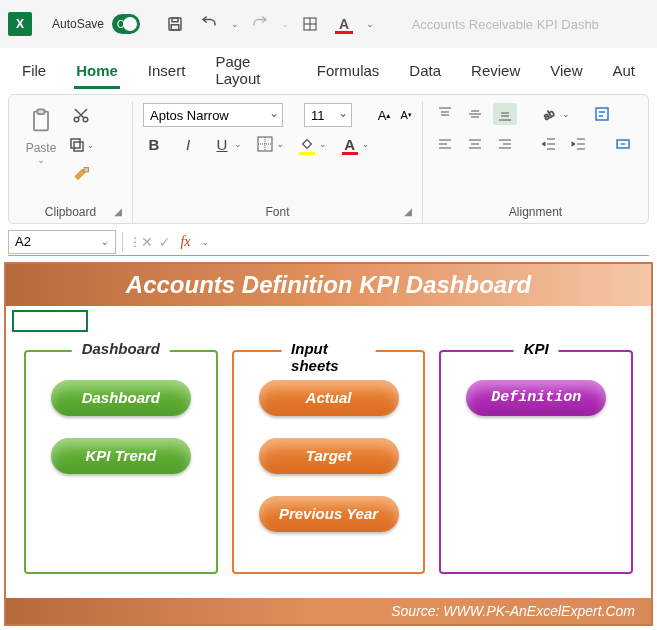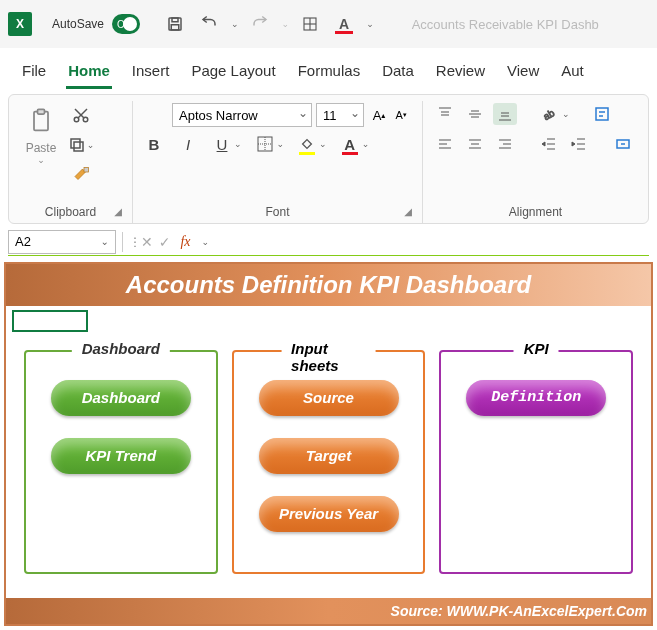--- a/index.html
+++ b/index.html
@@ -11,21 +11,21 @@
 .autosave-label { font-size: 12px; color: #333; margin-left: 12px; }
 .autosave-toggle { width: 28px; height: 20px; background: #107c41; border-radius: 10px; position: relative; display: flex; align-items: center; }
 .autosave-toggle .on { color: #fff; font-size: 10px; margin-left: 5px; }
 .autosave-toggle .knob { width: 14px; height: 14px; background: #fff; border-radius: 50%; position: absolute; right: 3px; }
 .tb-btn { width: 26px; height: 26px; display: flex; align-items: center; justify-content: center; color: #555; font-size: 14px; border-radius: 3px; }
 .tb-btn svg { width: 18px; height: 18px; }
 .tb-sep { width: 6px; }
 .doc-title { color: #bbb; font-size: 13px; margin-left: 30px; }
 
 
-.menu { height: 44px; display: flex; align-items: center; gap: 18px; padding: 0 20px; background: #fff; }
+.menu { height: 44px; display: flex; align-items: center; gap: 26px; padding: 0 20px; background: #fff; }
 .menu-item { font-size: 15px; color: #333; padding: 10px 2px; position: relative; }
 .menu-item.active { color: #107c41; font-weight: 600; }
 .menu-item.active::after { content: ""; position: absolute; bottom: 0; left: 0; right: 0; height: 3px; background: #107c41; }
 
 
 .ribbon { background: #fafafa; border: 1px solid #ddd; border-radius: 6px; margin: 2px 8px 0 8px; padding: 6px 0 0 0; display: flex; height: 130px; }
 .rgroup { border-right: 1px solid #ddd; padding: 2px 10px 2px 10px; display: flex; flex-direction: column; justify-content: space-between; }
 .rgroup:last-child { border-right: none; }
 .rgroup-body { display: flex; gap: 4px; flex: 1; }
 .rgroup-label { text-align: center; font-size: 12px; color: #555; padding: 4px 0 2px 0; position: relative; }
@@ -33,21 +33,21 @@
 
 
 .paste-col { display: flex; flex-direction: column; align-items: center; width: 44px; }
 .paste-icon { width: 32px; height: 36px; display:flex; align-items:center; justify-content:center;}
 .paste-label { font-size: 12px; color: #888; margin-top: 2px; }
 .paste-caret { font-size: 9px; color: #888; }
 .clip-col { display: flex; flex-direction: column; gap: 6px; }
 .clip-btn { width: 28px; height: 24px; display: flex; align-items: center; justify-content: center; }
 
 
-.font-top { display: flex; gap: 4px; align-items: center; margin-bottom: 6px; justify-content: flex-end; }
+.font-top { display: flex; gap: 21px; align-items: center; margin-bottom: 6px; }
 .font-name { width: 140px; height: 24px; border: 1px solid #bbb; font-size: 13px; padding: 0 18px 0 6px; background: #fff; position: relative; }
 .font-size { width: 48px; height: 24px; border: 1px solid #bbb; font-size: 13px; padding: 0 14px 0 6px; background: #fff; }
 .sel { position: relative; display: inline-block; }
 .sel::after { content: "⌄"; position: absolute; right: 4px; top: 3px; font-size: 12px; color: #666; pointer-events:none;}
 .grow-shrink { display: flex; gap: 0; }
 .fs-btn { width: 22px; height: 24px; display: flex; align-items: center; justify-content: center; font-size: 13px; }
 .font-bottom { display: flex; gap: 12px; align-items: center; }
 .fmt-btn { width: 22px; height: 22px; display: flex; align-items: center; justify-content: center; font-size: 15px; color: #444; position: relative; }
 .fmt-btn.bold { font-weight: bold; }
 .fmt-btn.italic { font-style: italic; }
@@ -80,21 +80,21 @@
 .card-area .selected-cell { position: absolute; top: 4px; left: 4px; }
 .card { flex: 1; border: 2px solid; border-radius: 4px; position: relative; padding: 28px 14px 18px 14px; min-height: 220px; }
 .card-title { position: absolute; top: -12px; left: 50%; transform: translateX(-50%); background: #fff; padding: 0 10px; font-weight: bold; font-style: italic; font-size: 15px; }
 .card.green { border-color: #6aaa3a; } .card.green .card-title { color: #333; }
 .card.orange { border-color: #e87b2f; }
 .card.purple { border-color: #a22fa8; }
 .pill { display: block; width: 140px; height: 36px; margin: 0 auto 22px auto; border-radius: 18px; color: #fff; font-size: 15px; font-weight: 600; font-style: italic; line-height: 36px; text-align: center; box-shadow: inset 0 8px 12px rgba(255,255,255,0.35), 0 2px 3px rgba(0,0,0,0.25); }
 .pill.green { background: linear-gradient(#6fbf3f, #4f9c2a); }
 .pill.orange { background: linear-gradient(#f08a3c, #d96b1f); }
 .pill.purple { background: linear-gradient(#c23fc8, #9b1fa1); font-family: Liberation Mono, monospace; }
-.footer { height: 26px; background: linear-gradient(90deg, #b66a3a 0%, #e2915c 50%, #d98a56 100%); color: #fff; font-size: 14px; font-weight: bold; font-style: italic; display: flex; align-items: center; justify-content: flex-end; padding: 0 4px; }
+.footer { height: 26px; background: linear-gradient(90deg, #b66a3a 0%, #e2915c 50%, #d98a56 100%); color: #fff; font-size: 14px; font-weight: normal; font-style: italic; display: flex; align-items: center; justify-content: flex-end; padding: 0 16px; }
 </style>
 </head>
 <body>
 
 <div class="titlebar">
   <div class="excel-logo">X</div>
   <span class="autosave-label">AutoSave</span>
   <div class="autosave-toggle">
     <span class="on">On</span>
     <span class="knob"></span>
@@ -352,21 +352,21 @@
   <div class="banner">Accounts Definition KPI Dashboard</div>
   <div class="card-area">
     <div class="selected-cell"></div>
     <div class="card green">
       <div class="card-title">Dashboard</div>
       <span class="pill green">Dashboard</span>
       <span class="pill green">KPI Trend</span>
     </div>
     <div class="card orange">
       <div class="card-title">Input sheets</div>
-      <span class="pill orange">Source</span>
+      <span class="pill orange">Actual</span>
       <span class="pill orange">Target</span>
       <span class="pill orange">Previous Year</span>
     </div>
     <div class="card purple">
       <div class="card-title">KPI</div>
       <span class="pill purple">Definition</span>
     </div>
   </div>
   <div class="footer">Source: WWW.PK-AnExcelExpert.Com</div>
 </div>

